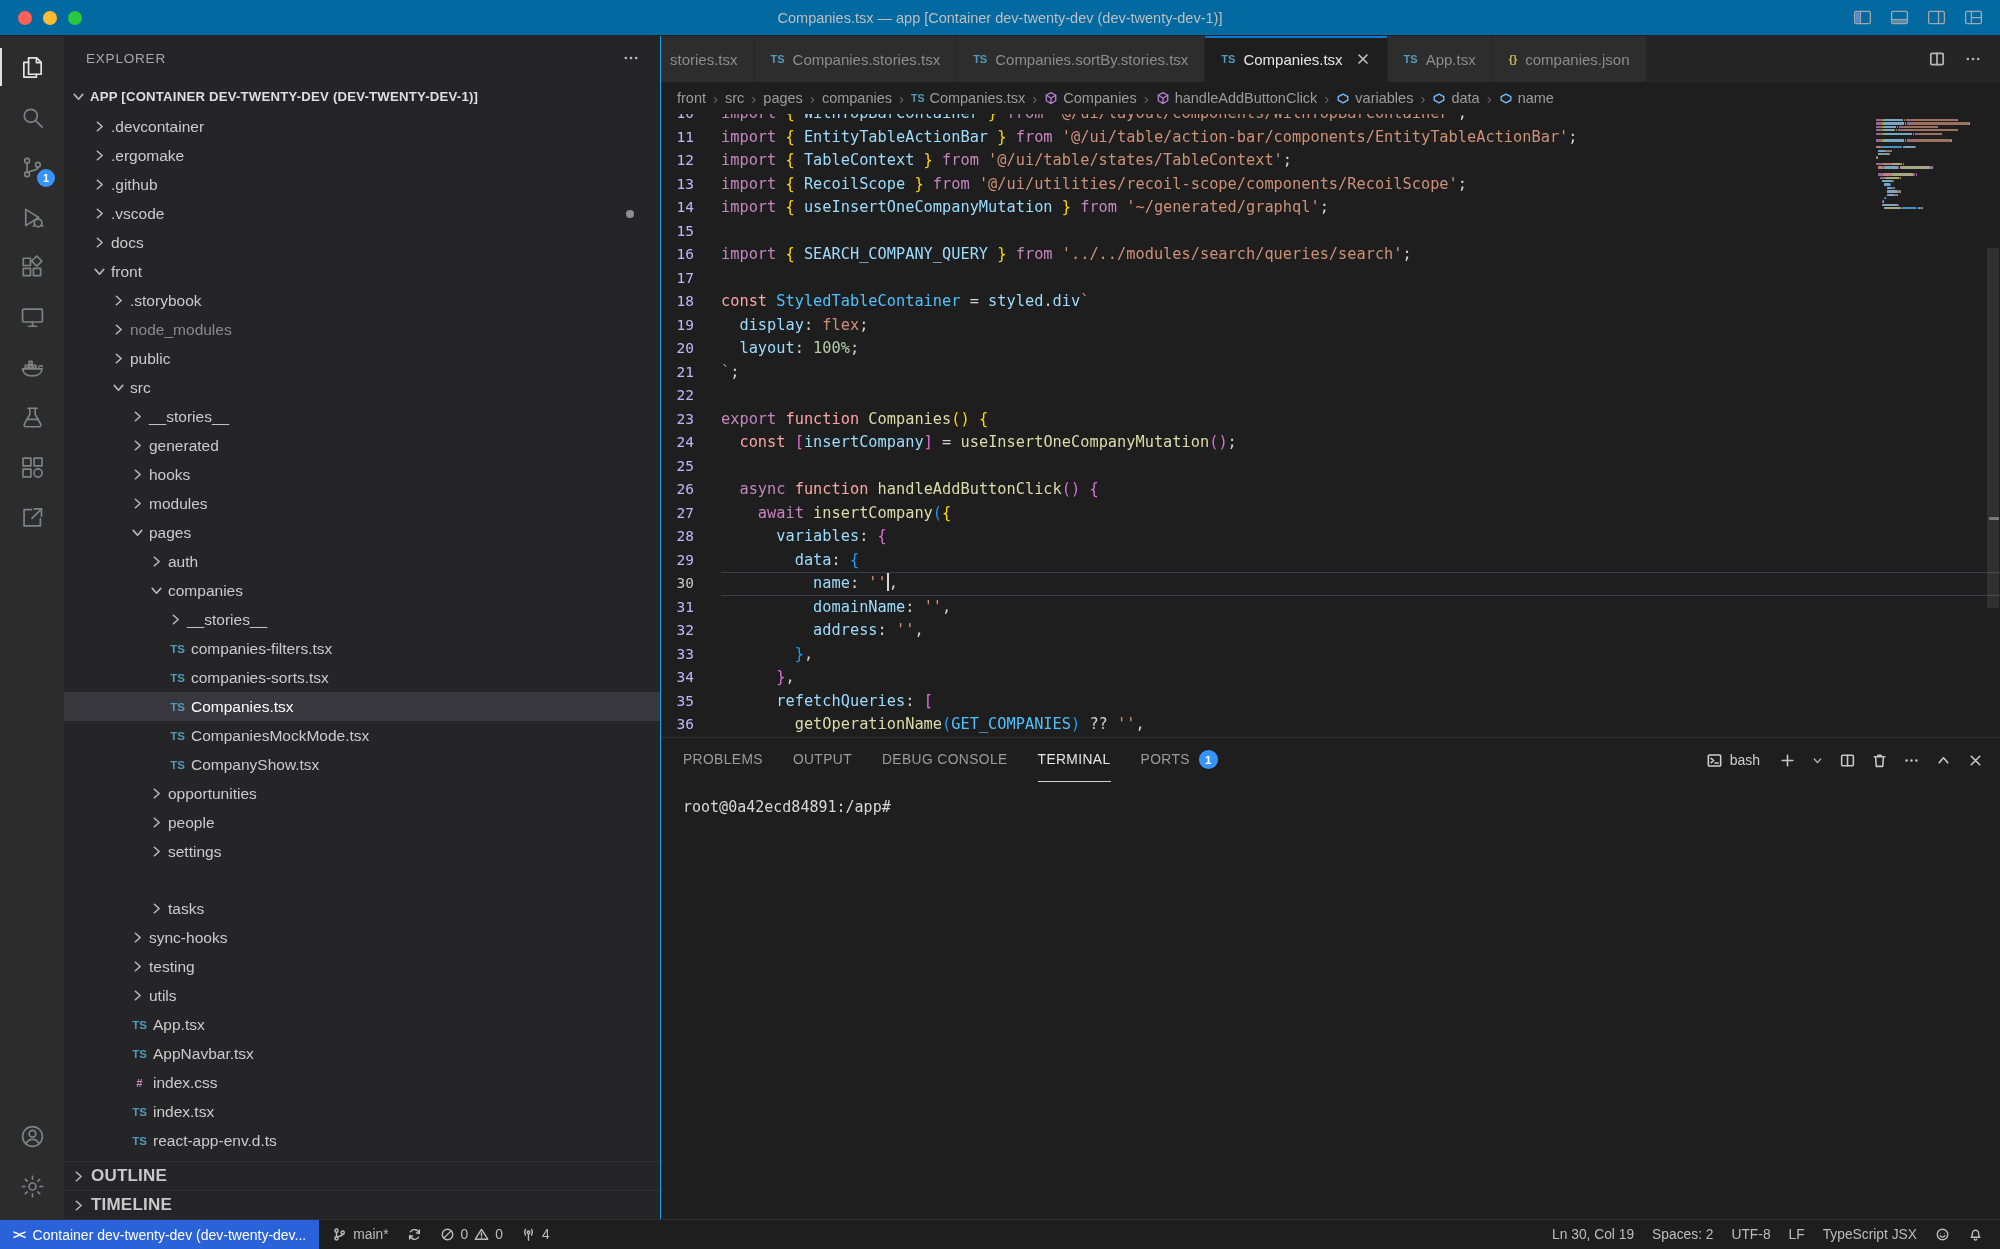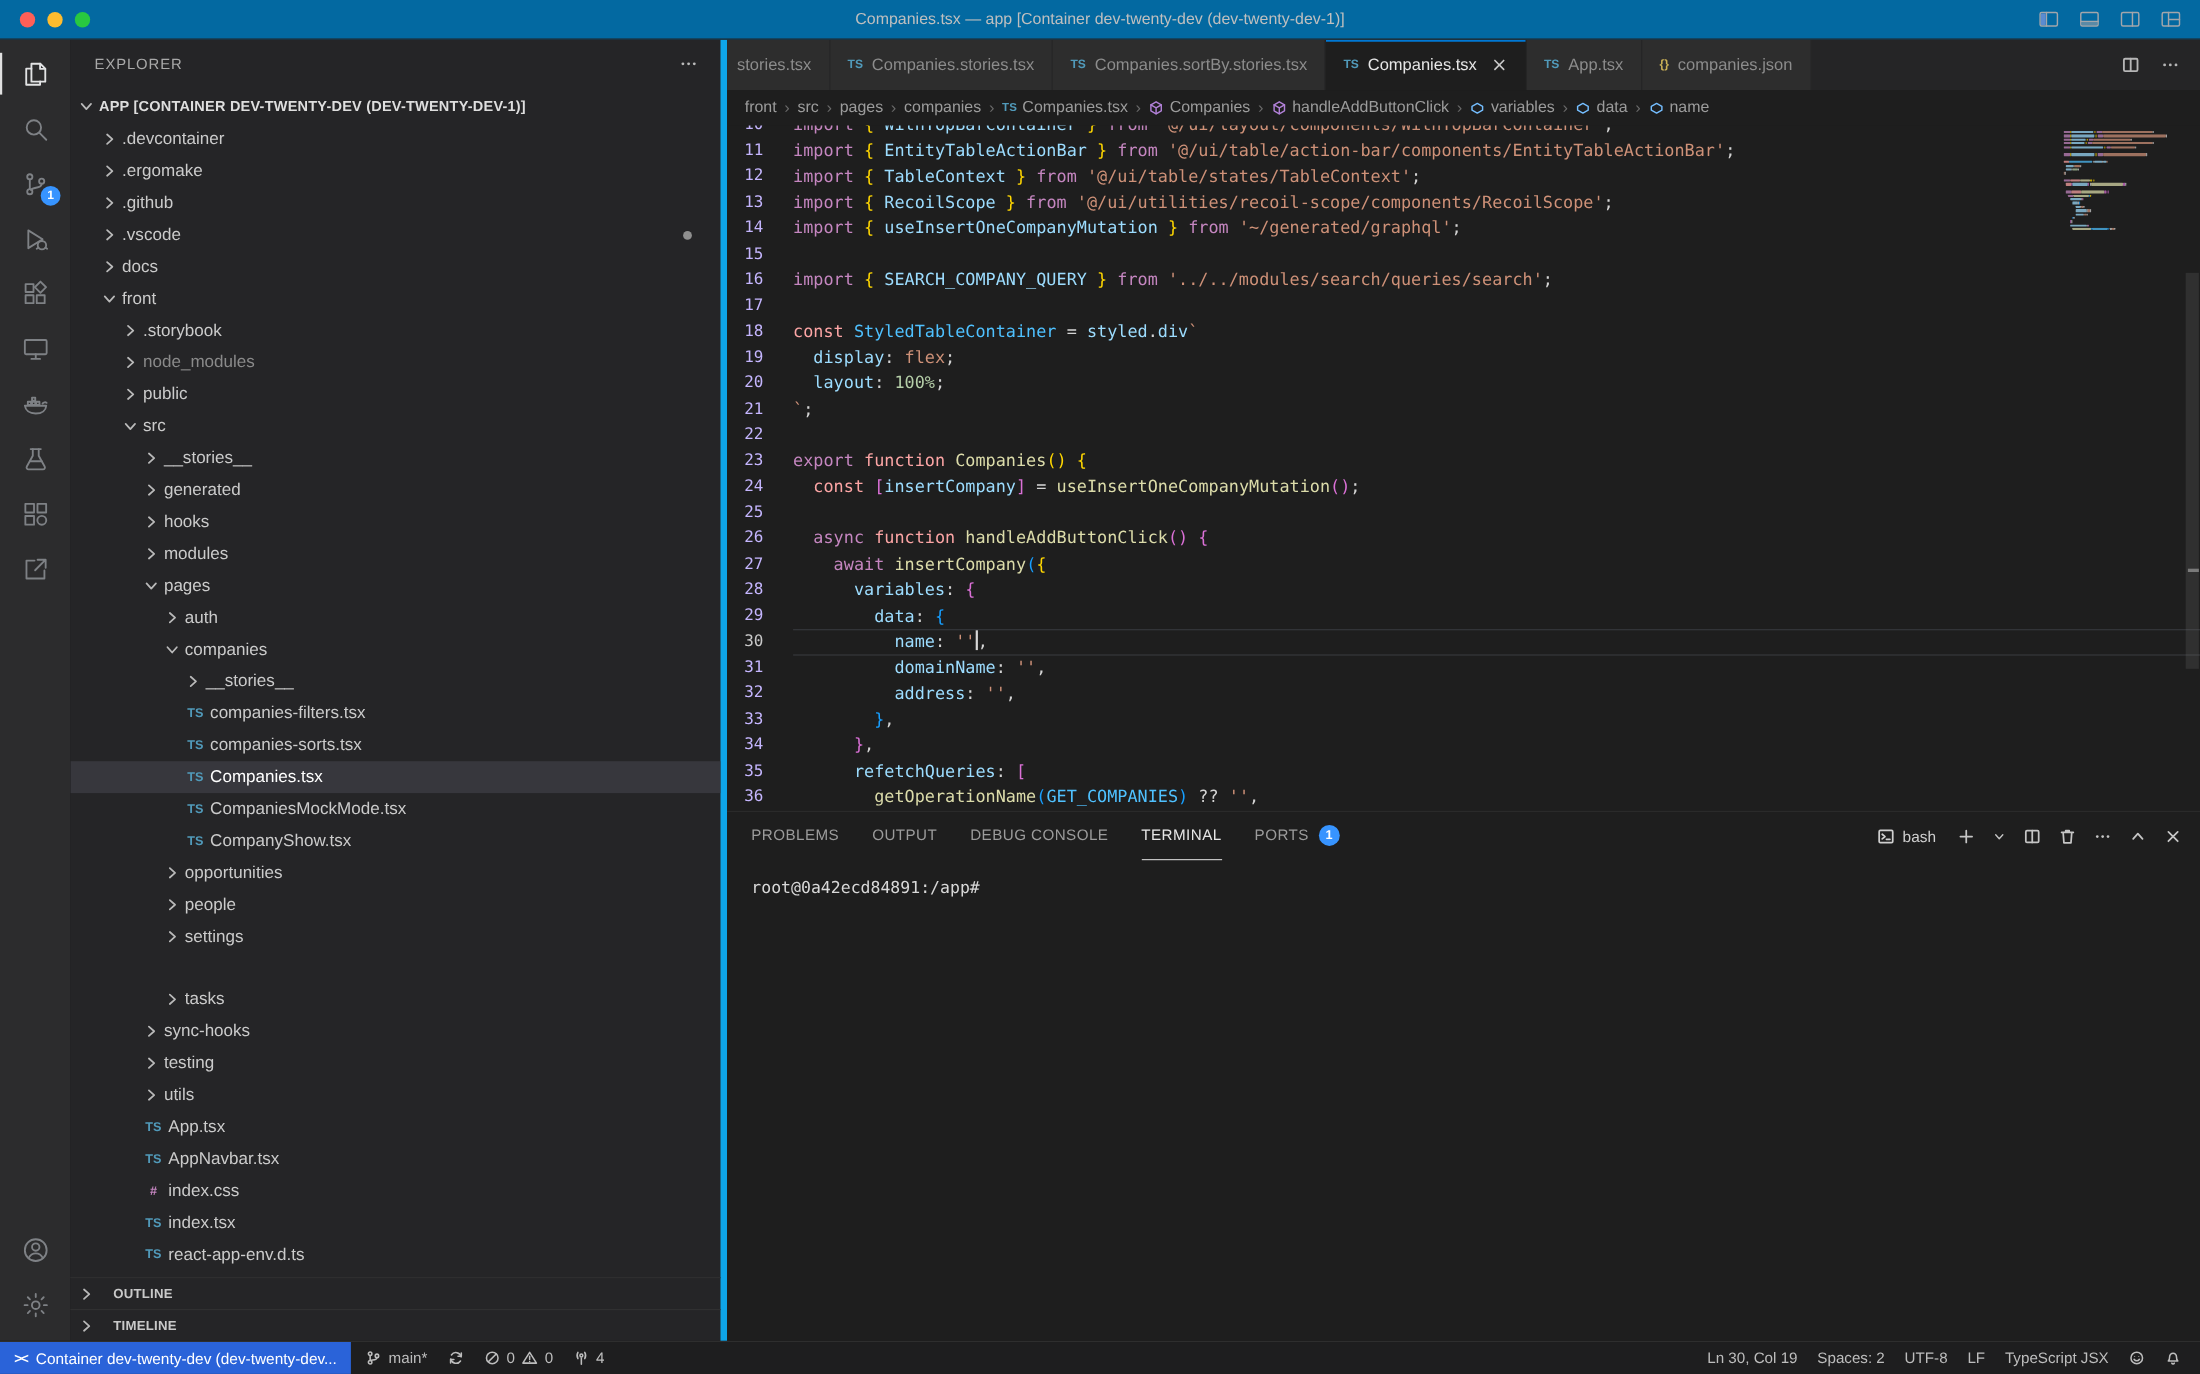--- a/index.html
+++ b/index.html
@@ -29,37 +29,37 @@
   .ab-item.active { color:#e2e3e4; }
   .ab-item.active::before { content:""; position:absolute; left:0; top:6px; bottom:6px; width:2px; background:#e0e0e0; }
   .ab-ic { width:27px; height:27px; }
   .ab-badge { position:absolute; right:9px; bottom:5px; min-width:18px; height:18px; border-radius:10px;
     background:#3794ff; color:#fff; font-size:11px; font-weight:700; display:flex; align-items:center;
     justify-content:center; padding:0 3px; }
   .ab-bottom { padding-bottom:8px; }
 
   
   .sidebar { width:597px; flex:none; background:#252527; display:flex; flex-direction:column;
-    border-right:6px solid #0ea5e9; min-height:0; }
+    border-right:1px solid #0ea5e9; min-height:0; }
   .sb-title { height:44px; flex:none; display:flex; align-items:center; justify-content:space-between;
     padding:0 20px 0 22px; font-size:13.5px; letter-spacing:.8px; color:#a9a9a9; }
   .sb-more { width:18px; height:18px; color:#bbb; cursor:pointer; }
   .section-row { height:32px; flex:none; display:flex; align-items:center; gap:3px; padding-left:6px;
     font-size:13.2px; font-weight:700; letter-spacing:.2px; color:#dedede; cursor:pointer; }
   .tree { flex:1; min-height:0; overflow:hidden; }
   .trow { display:flex; align-items:center; height:29px; font-size:15.5px; color:#cbcbcb; cursor:pointer; white-space:nowrap; }
   .trow.selected { background:#37373d; color:#fff; }
   .tchev { width:17px; height:17px; color:#b9b9b9; flex:none; }
   .tlabel { margin-left:3px; }
   .tlabel.dim { color:#8a8a8a; }
   .fglyph { display:inline-block; width:21px; text-align:center; font-weight:700; font-size:11.5px; flex:none; }
   .fg-ts { color:#519aba; } .fg-json { color:#cbb157; } .fg-css { color:#c586c0; }
   .mod-dot { margin-left:auto; margin-right:26px; width:8px; height:8px; border-radius:50%; background:#8f8f8f; flex:none; }
   .bottom-sections { flex:none; }
-  .bsec { height:29px; display:flex; align-items:center; gap:16px; padding-left:6px; font-size:12px;
+  .bsec { height:29px; display:flex; align-items:center; gap:4px; padding-left:6px; font-size:17px;
     font-weight:700; color:#c9c9c9; border-top:1px solid #303031; cursor:pointer; letter-spacing:.2px; }
 
   
   .editor-group { flex:1; min-width:0; display:flex; flex-direction:column; }
   .tabbar { height:46px; flex:none; background:#252526; display:flex; }
   .tabs { display:flex; height:100%; }
   .tab { display:flex; align-items:center; gap:8px; padding:0 16px; background:#2d2d2d; color:#8c8c8c;
     font-size:15px; border-right:1px solid #252526; cursor:pointer; white-space:nowrap; height:100%; }
   .tab.partial { padding-left:9px; }
   .tab.active { background:#1e1e1e; color:#e6e6e6; box-shadow:inset 0 2px 0 #0078d4; }

